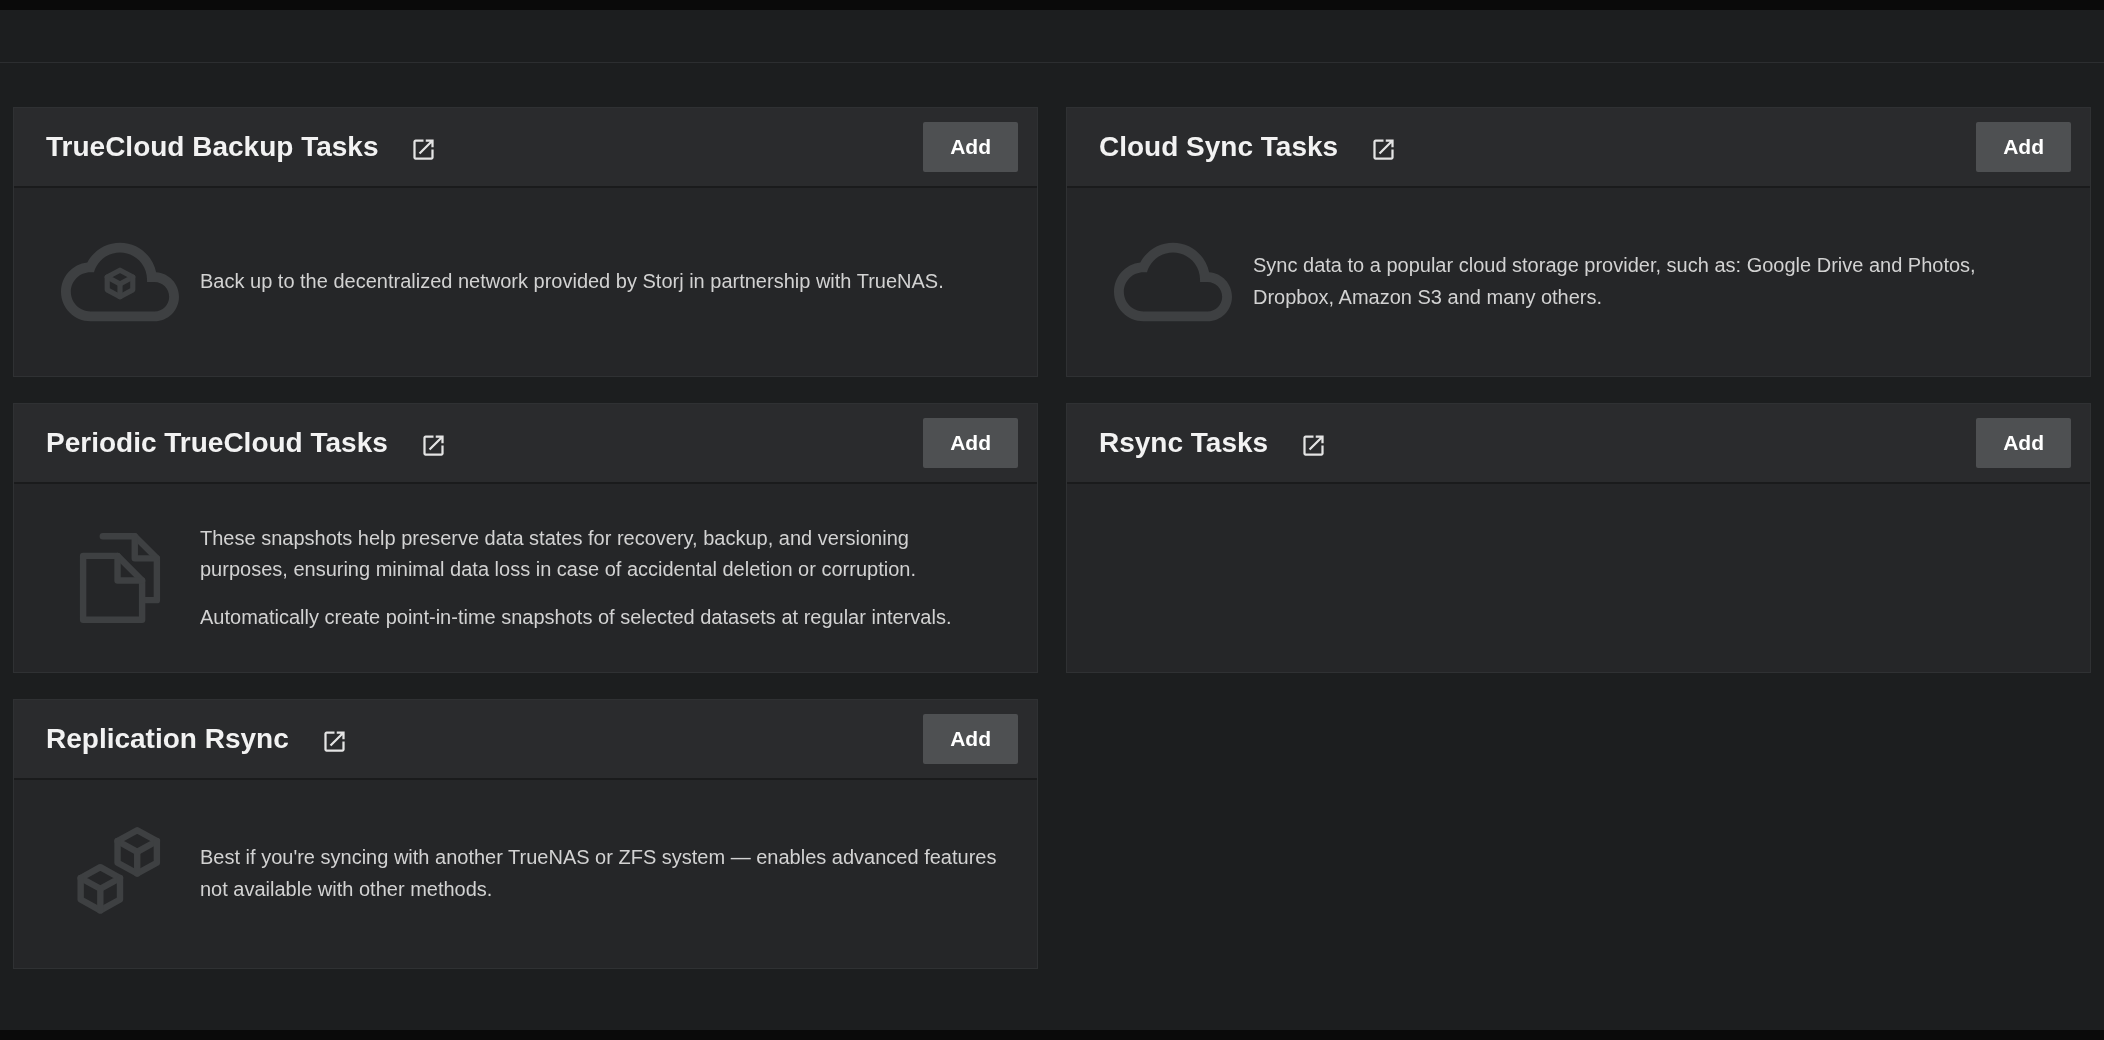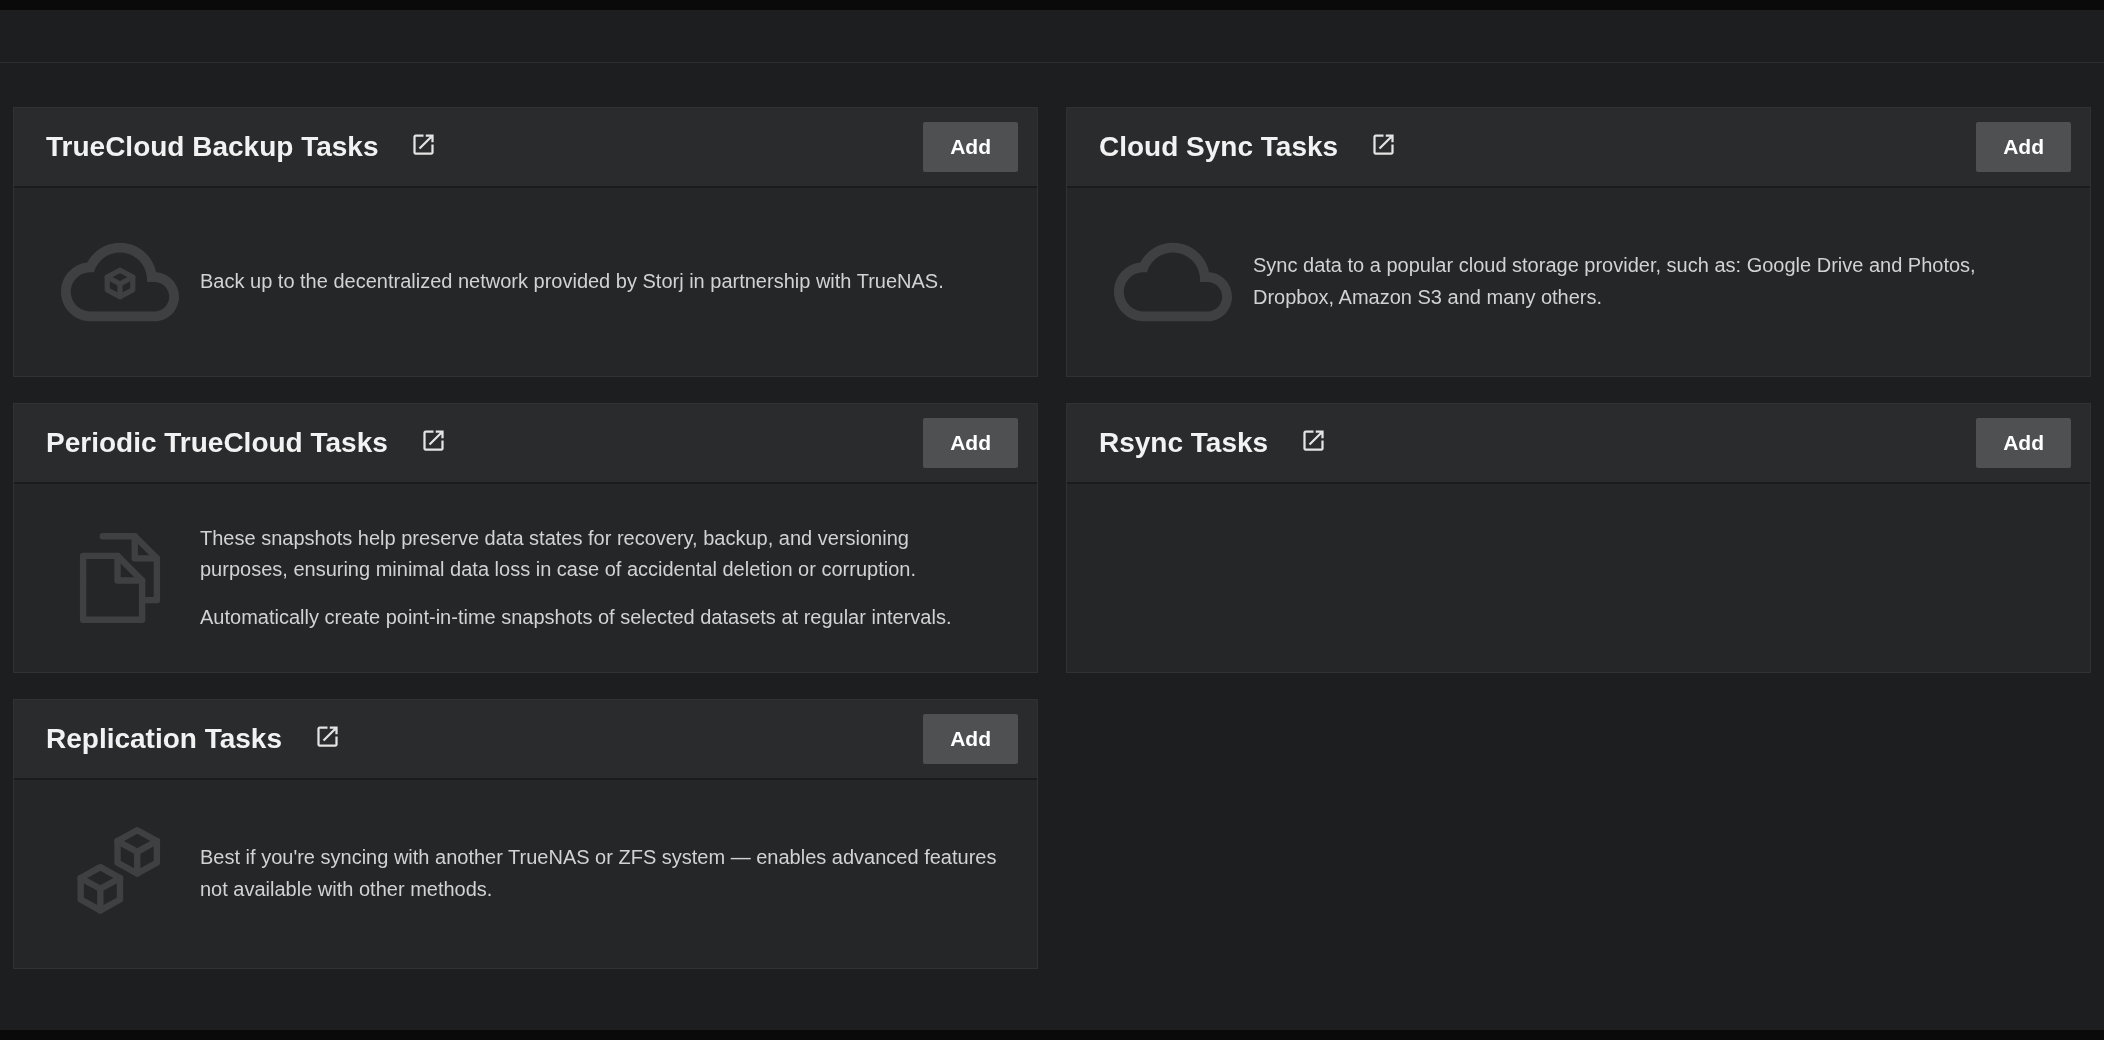--- a/index.html
+++ b/index.html
@@ -40,21 +40,21 @@
   .card-header {
     background: #2a2b2d;
     flex: 0 0 80px;
     display: flex;
     align-items: center;
     padding: 0 19px 0 32px;
     border-bottom: 2px solid #1a1b1c;
   }
   .card-title-link {
     display: flex;
-    align-items: flex-start;
+    align-items: flex-end;
     gap: 32px;
     color: #f2f2f2;
     cursor: pointer;
     text-decoration: none;
   }
   .card-title { font-size: 28px; font-weight: 700; color: #f2f2f2; }
   .ext-icon svg { width: 27px; height: 27px; display: block; fill: #e4e4e4; }
   .spacer { flex: 1; }
   .add-btn {
     background: #4e5052;
@@ -194,21 +194,21 @@
           </span>
         </a>
         <span class="spacer"></span>
         <button class="add-btn">Add</button>
       </div>
     </section>
 
     <section class="card">
       <div class="card-header">
         <a class="card-title-link">
-          <span class="card-title">Replication Tasks</span>
+          <span class="card-title">Replication Rsync</span>
           <span class="ext-icon">
             <svg viewBox="0 0 24 24">
                 <path d="M19 19H5V5h7V3H5c-1.1 0-2 .9-2 2v14c0 1.1.9 2 2 2h14c1.1 0 2-.9 2-2v-7h-2v7zM14 3v2h3.59l-9.83 9.83 1.41 1.41L19 6.41V10h2V3h-7z"></path>
               </svg>
           </span>
         </a>
         <span class="spacer"></span>
         <button class="add-btn">Add</button>
       </div>
       <div class="card-body">

